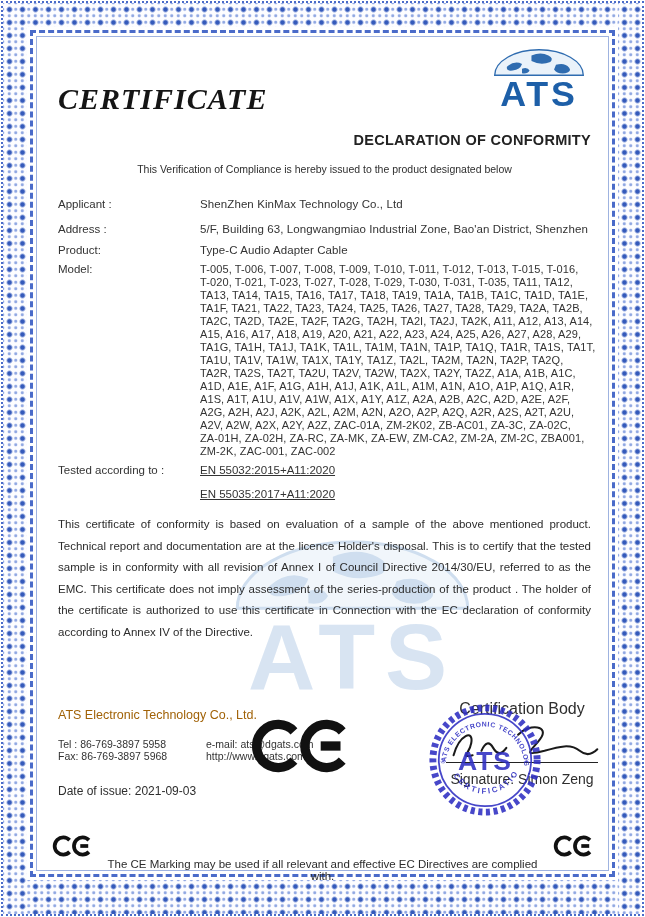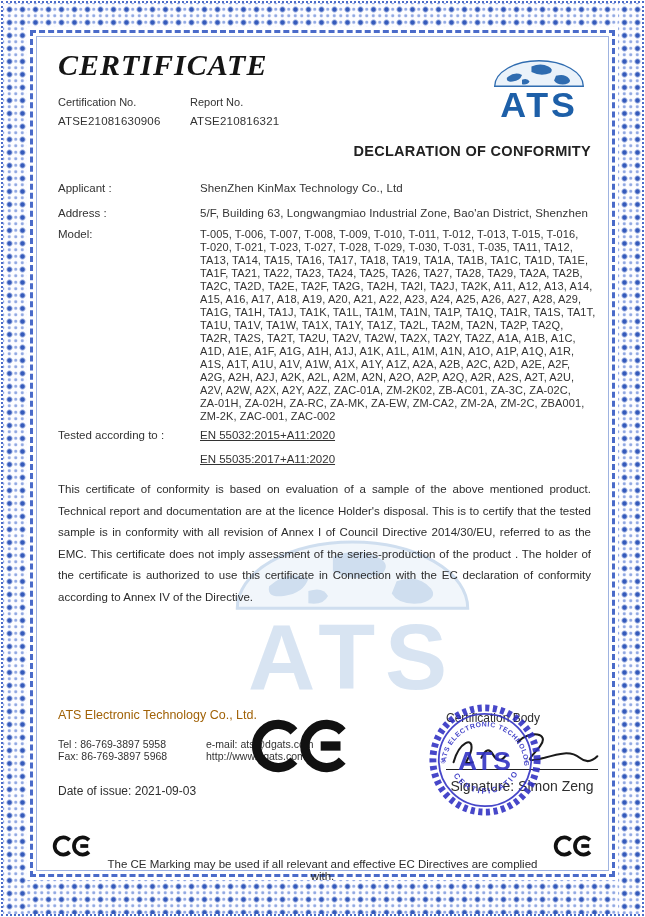--- a/index.html
+++ b/index.html
@@ -53,21 +53,21 @@
   .statement{margin-top:8px;font-size:11.5px;line-height:21.5px;text-align:justify;color:#2c2c2c;}
 
   
   .company{position:absolute;left:58px;top:708px;font-size:12.5px;color:#a16207;z-index:1;}
   .contact{position:absolute;left:58px;top:738px;display:grid;grid-template-columns:148px auto;
            font-size:10.5px;color:#333;z-index:1;}
   .issue-line{position:absolute;left:58px;top:784px;font-size:12px;color:#2e2e2e;z-index:1;}
   .ce-large{position:absolute;left:250px;top:714px;z-index:1;}
   .watermark{position:absolute;left:225px;top:532px;opacity:.55;z-index:0;pointer-events:none;}
   .cert-block{position:absolute;left:446px;top:700px;width:152px;z-index:1;}
-  .cert-body-label{font-size:12px;color:#2e2e2e;text-align:left;margin-top:11px;}
+  .cert-body-label{font-size:16px;color:#2e2e2e;text-align:center;}
   .sig-area{border-bottom:1.5px solid #222;height:44px;position:relative;}
   .sig-svg{position:absolute;left:-6px;top:2px;}
   .sig-line{font-size:14px;color:#2e2e2e;margin-top:8px;text-align:center;}
   .stamp{position:absolute;left:426px;top:701px;z-index:2;opacity:.88;}
   .ce-note-row{position:absolute;left:52px;right:52px;top:810px;display:flex;align-items:center;z-index:1;}
   .ce-note-text{flex:1;text-align:center;font-size:11.5px;color:#2c2c2c;padding:0 6px;margin-top:48px;}
   .globe-text{font-weight:bold;letter-spacing:3px;}
 </style>
 </head>
 <body>
@@ -92,49 +92,48 @@
       <path d="M70,20 q9,-3 14,3 q3,4 -4,6 q-9,1 -12,-4 z" fill="#a8c4e2"></path>
       <path d="M34,24 q6,-2 8,2 q-2,4 -8,3 z" fill="#a8c4e2"></path>
       <text x="52" y="64" text-anchor="middle" font-size="38" font-weight="bold" letter-spacing="4" fill="#b9cfe8" font-family="Liberation Sans, sans-serif">ATS</text>
     </svg>
   </div>
 
   <div class="content">
     <div class="header-row">
       <div>
         <div class="cert-title">CERTIFICATE</div>
-        <div class="numbers">
-          <div>Certification No.</div>
-          <div>Report No.</div>
-          <div class="val">ATSE21081630906</div>
-          <div class="val">ATSE210816321</div>
-        </div>
       </div>
       <div class="logo-box">
         <svg width="100" height="66" viewBox="0 0 104 70">
           <path d="M5,31 A47,27 0 0 1 99,31 Z" fill="#eaf2fa" stroke="#2f6cb0" stroke-width="1.4"></path>
           <path d="M18,22 q8,-7 16,-3 q-2,6 -10,7 q-7,1 -6,-4" fill="#2f6cb0"></path>
           <path d="M44,10 q10,-4 18,0 q6,3 2,7 q-10,4 -20,-1 z" fill="#2f6cb0"></path>
           <path d="M70,20 q9,-3 14,3 q3,4 -4,6 q-9,1 -12,-4 z" fill="#2f6cb0"></path>
           <path d="M34,24 q6,-2 8,2 q-2,4 -8,3 z" fill="#2f6cb0"></path>
           <text class="globe-text" x="52" y="64" text-anchor="middle" font-size="38" letter-spacing="4" fill="#1d5fa8" font-family="Liberation Sans, sans-serif">ATS</text>
         </svg>
       </div>
     </div>
 
     <div class="decl-heading">DECLARATION OF CONFORMITY</div>
+    <div class="decl-sub">This Verification of Compliance is hereby issued to the product designated below</div>
 
     <div class="fields">
       <div class="frow r-applicant">
         <div class="flabel">Applicant :</div>
         <div class="fvalue">ShenZhen KinMax Technology Co., Ltd</div>
       </div>
       <div class="frow r-address">
         <div class="flabel">Address :</div>
         <div class="fvalue">5/F, Building 63, Longwangmiao Industrial Zone, Bao'an District, Shenzhen</div>
+      </div>
+      <div class="frow r-product">
+        <div class="flabel">Product:</div>
+        <div class="fvalue">Type-C Audio Adapter Cable</div>
       </div>
       <div class="frow">
         <div class="flabel">Model:</div>
         <div class="model-lines pre">T-005, T-006, T-007, T-008, T-009, T-010, T-011, T-012, T-013, T-015, T-016,
 T-020, T-021, T-023, T-027, T-028, T-029, T-030, T-031, T-035, TA11, TA12,
 TA13, TA14, TA15, TA16, TA17, TA18, TA19, TA1A, TA1B, TA1C, TA1D, TA1E,
 TA1F, TA21, TA22, TA23, TA24, TA25, TA26, TA27, TA28, TA29, TA2A, TA2B,
 TA2C, TA2D, TA2E, TA2F, TA2G, TA2H, TA2I, TA2J, TA2K, A11, A12, A13, A14,
 A15, A16, A17, A18, A19, A20, A21, A22, A23, A24, A25, A26, A27, A28, A29,
 TA1G, TA1H, TA1J, TA1K, TA1L, TA1M, TA1N, TA1P, TA1Q, TA1R, TA1S, TA1T,

